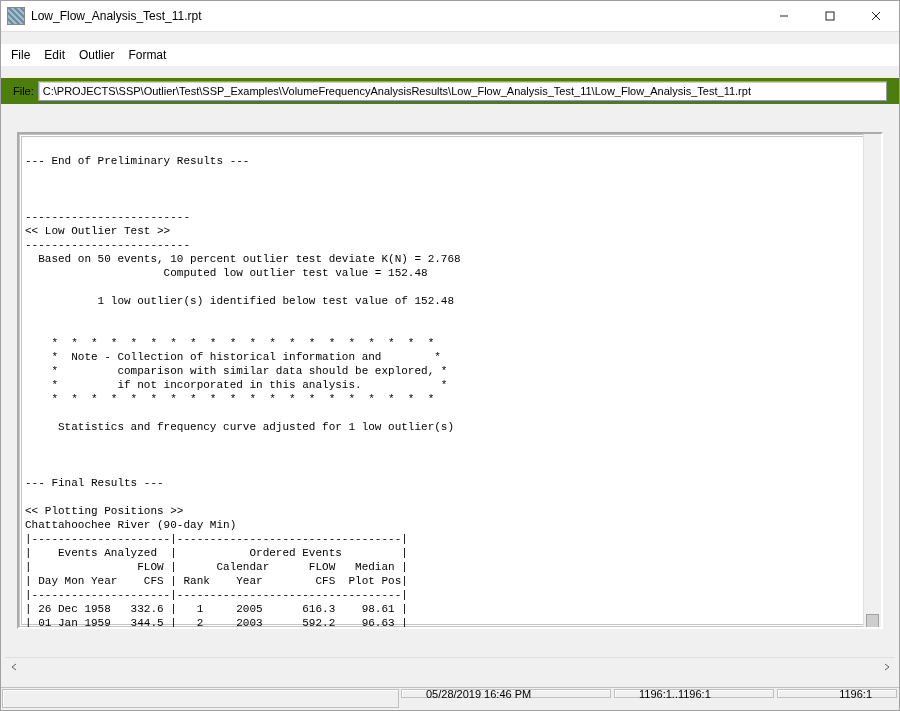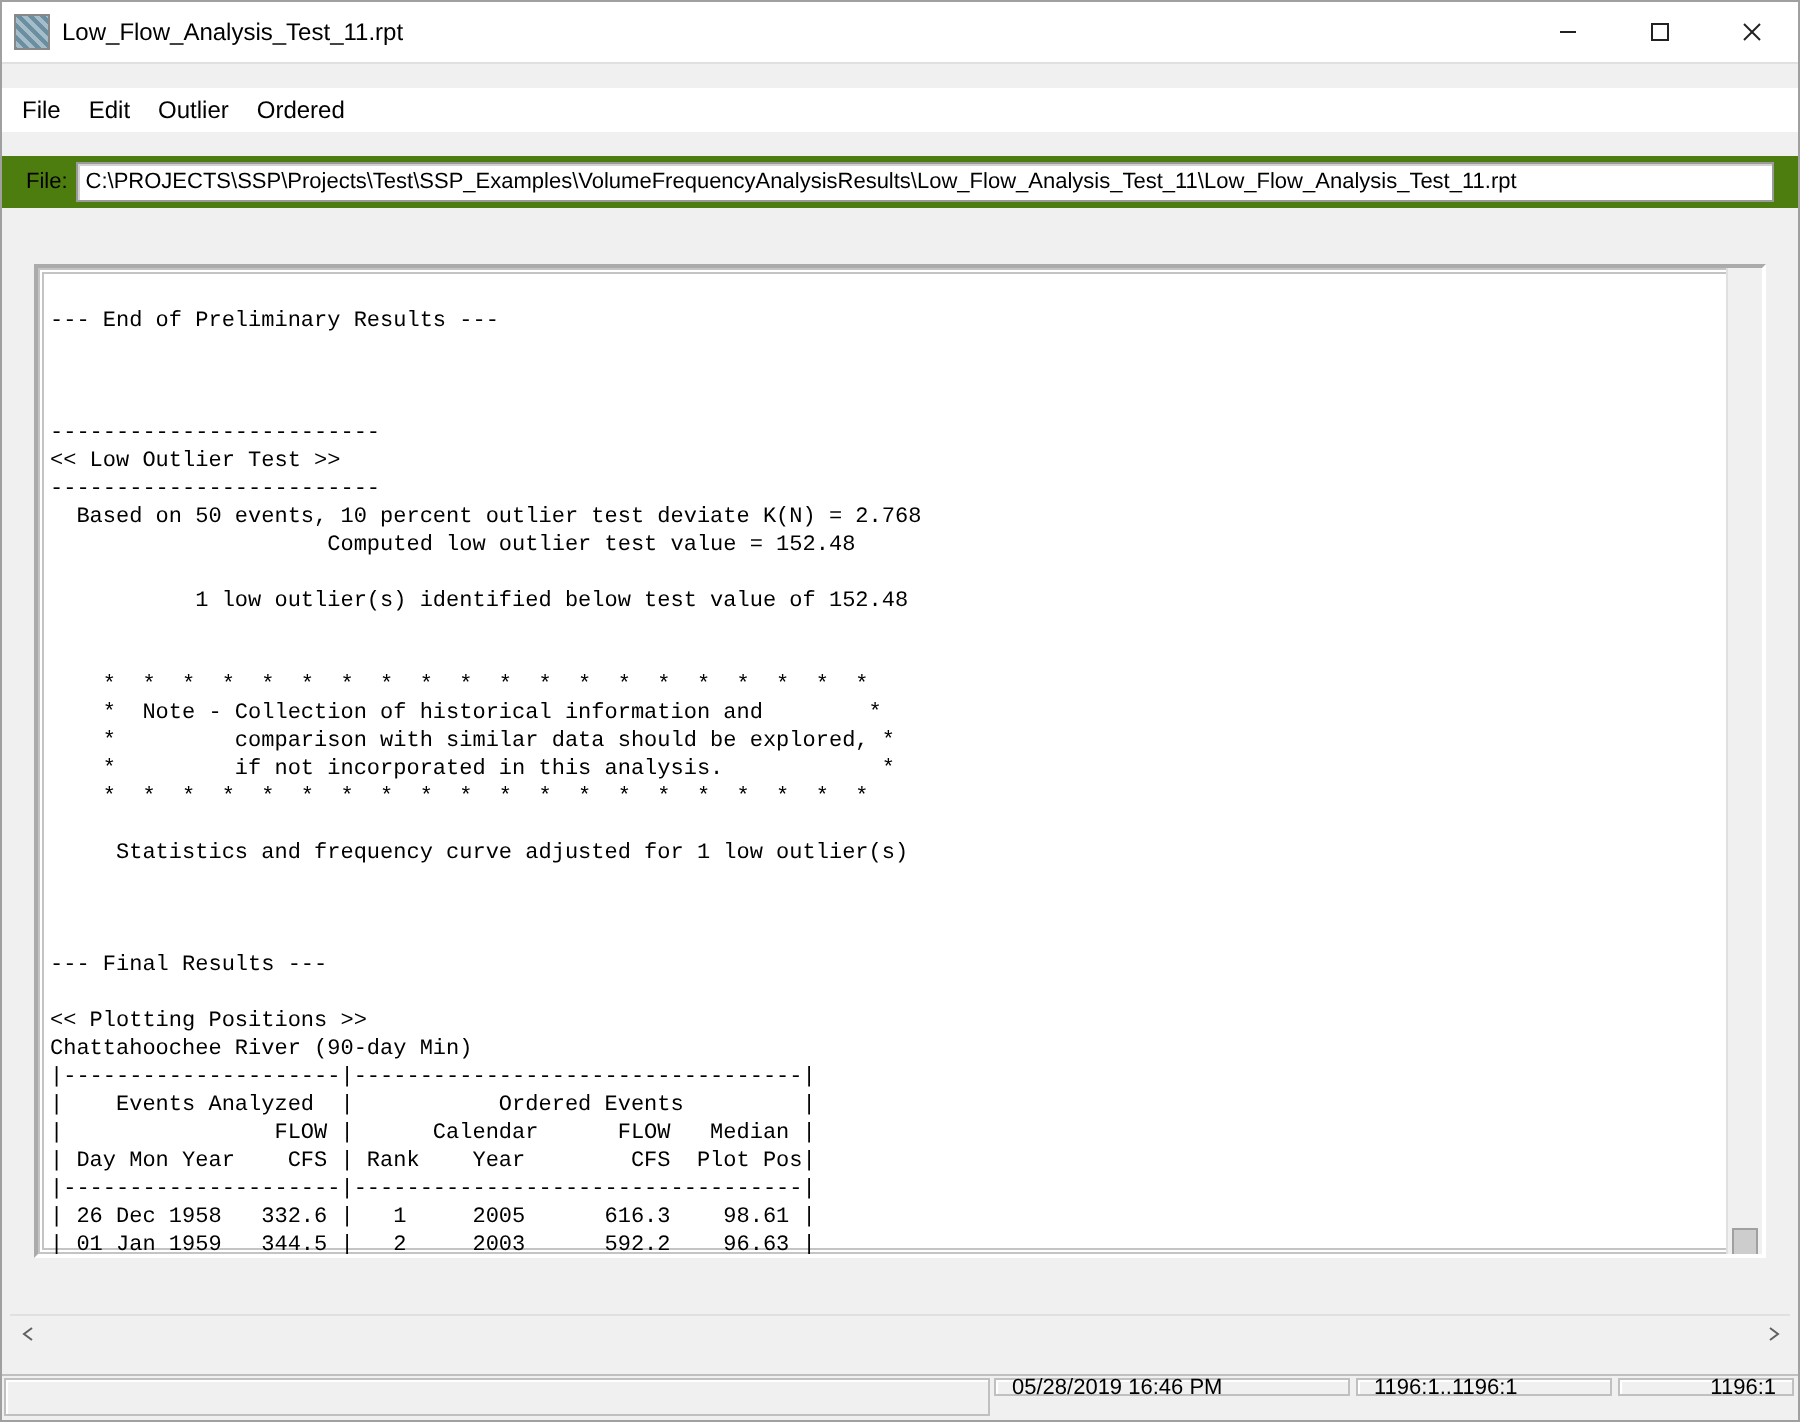--- a/index.html
+++ b/index.html
@@ -156,21 +156,21 @@
 
 .statusbar {
   height: 22px;
   border-top: 1px solid #c0c0c0;
   background: #f0f0f0;
   display: flex;
 }
 .statusbar .cell {
   border: 1px solid #c0c0c0;
   margin: 1px 2px 12px 1px;
-  padding: 1px 8px;
+  padding: 1px 24px;
   font-size: 11px;
   display: flex;
   align-items: center;
   box-shadow: inset 1px 1px 0 #fff;
 }
 .statusbar .spacer {
   flex: 1;
   border: 1px solid #c0c0c0;
   margin: 1px 1px 2px 1px;
   box-shadow: inset 1px 1px 0 #fff;
@@ -201,26 +201,26 @@
             <line x1="9" y1="1" x2="1" y2="9" stroke="#222" stroke-width="1"></line>
           </svg>
       </div>
     </div>
   </div>
 
   <div class="menubar">
     <div class="menu-item">File</div>
     <div class="menu-item">Edit</div>
     <div class="menu-item">Outlier</div>
-    <div class="menu-item">Ordered</div>
+    <div class="menu-item">Format</div>
   </div>
 
   <div class="file-row">
     <span class="label">File:</span>
-    <div class="file-box">C:\PROJECTS\SSP\Projects\Test\SSP_Examples\VolumeFrequencyAnalysisResults\Low_Flow_Analysis_Test_11\Low_Flow_Analysis_Test_11.rpt</div>
+    <div class="file-box">C:\PROJECTS\SSP\Outlier\Test\SSP_Examples\VolumeFrequencyAnalysisResults\Low_Flow_Analysis_Test_11\Low_Flow_Analysis_Test_11.rpt</div>
   </div>
 
   <div class="content-frame">
     <div class="text-area">
 --- End of Preliminary Results ---
 
 
 
 -------------------------
 &lt;&lt; Low Outlier Test &gt;&gt;

